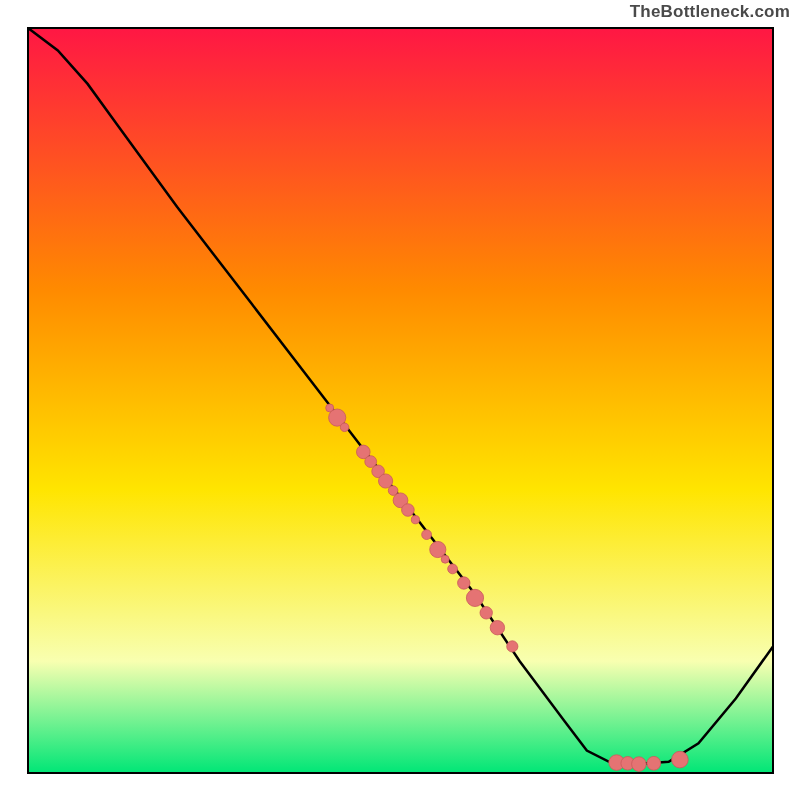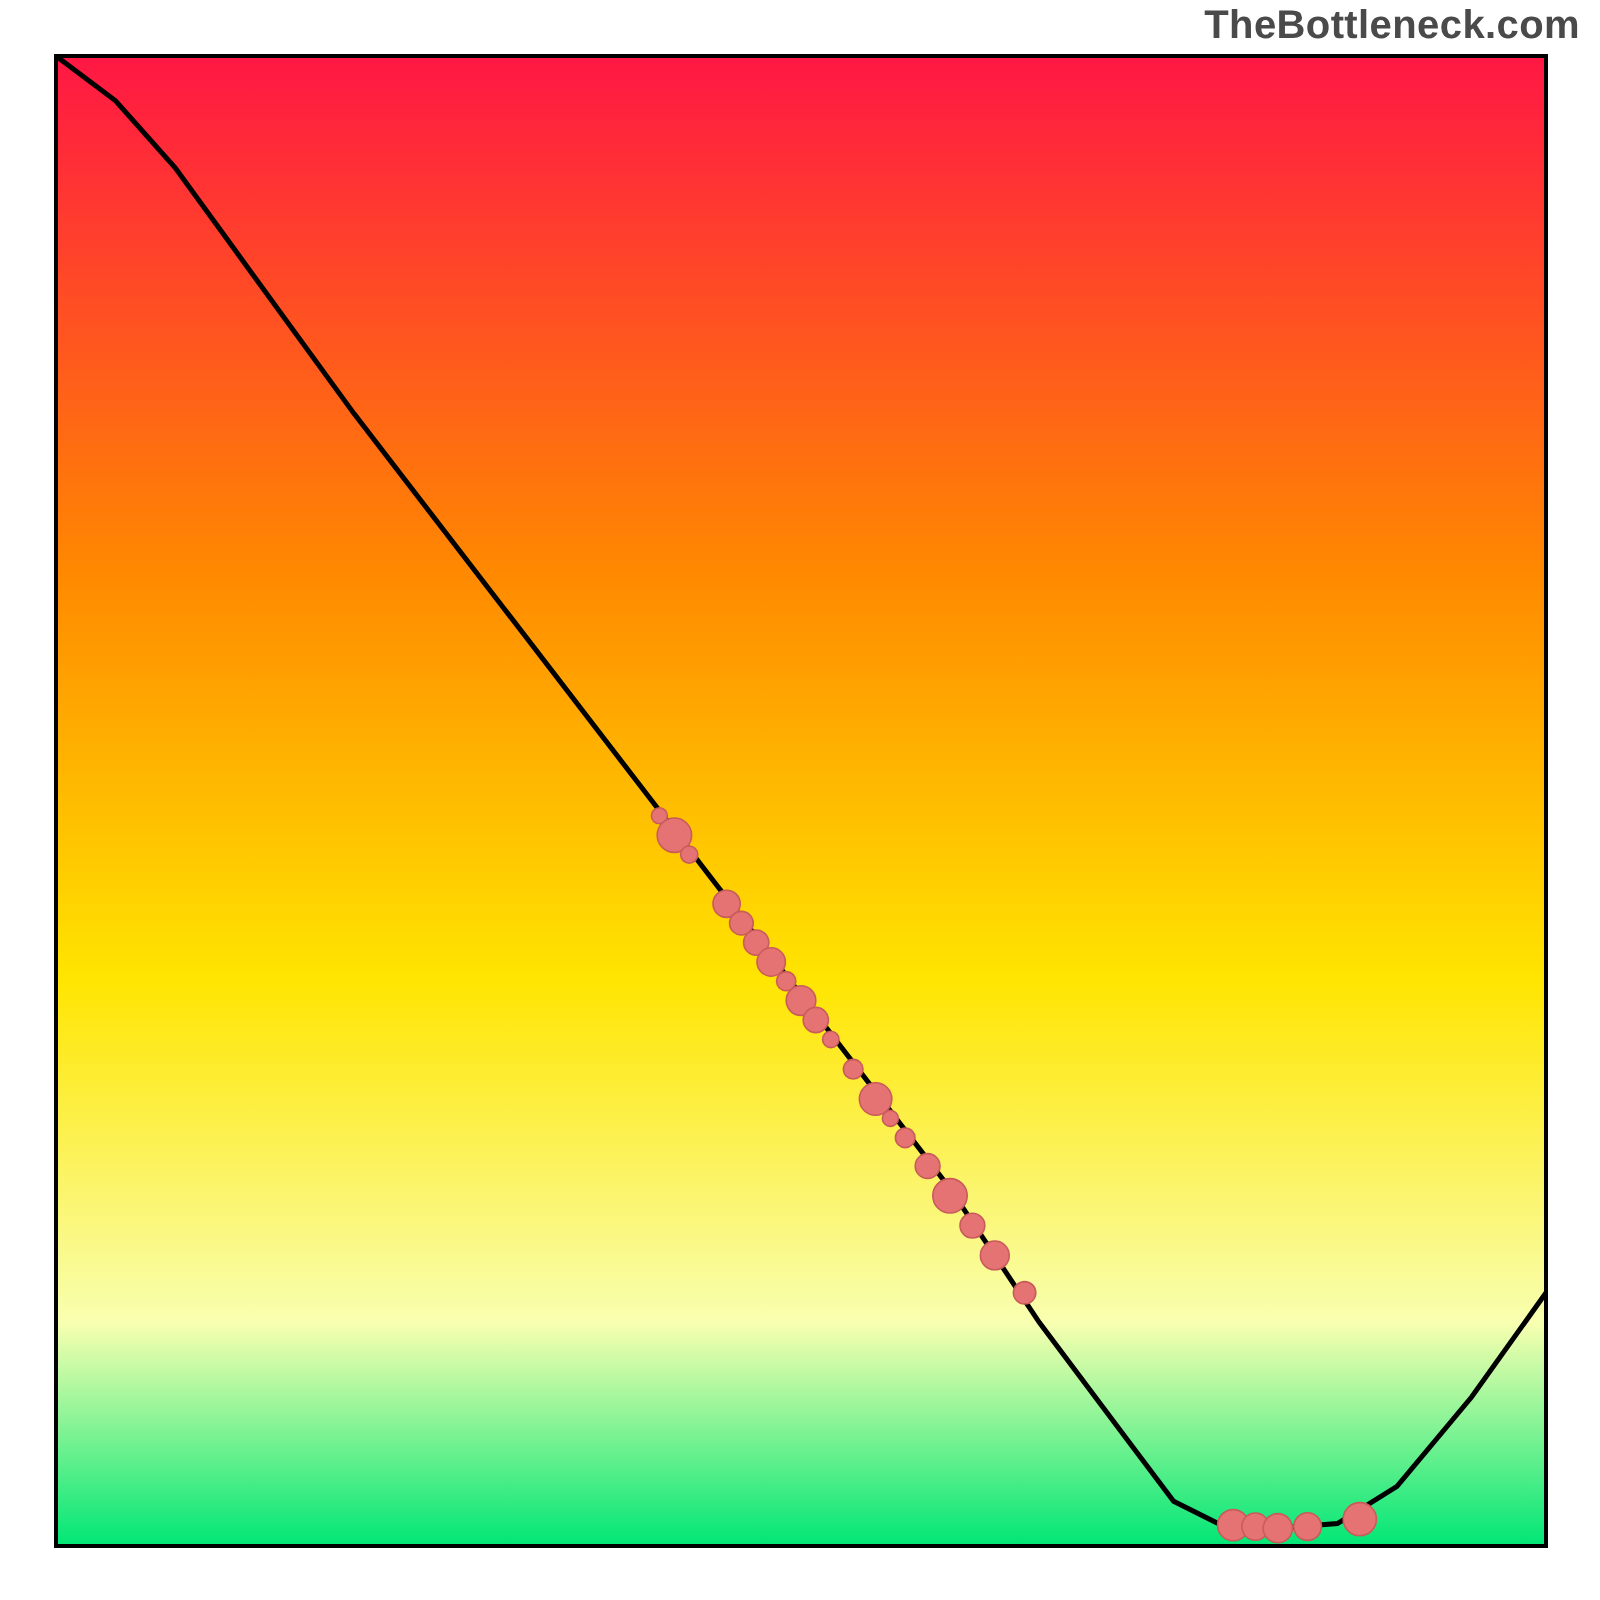--- a/index.html
+++ b/index.html
@@ -14,21 +14,21 @@
   .stage {
     position: relative;
     width: 800px;
     height: 800px;
   }
   
   .watermark {
     position: absolute;
     top: 2px;
     right: 10px;
-    font-size: 20px;
+    font-size: 17px;
     font-weight: bold;
     color: #4a4a4a;
     letter-spacing: 0.2px;
     user-select: none;
   }
   svg {
     position: absolute;
     left: 0;
     top: 0;
   }

